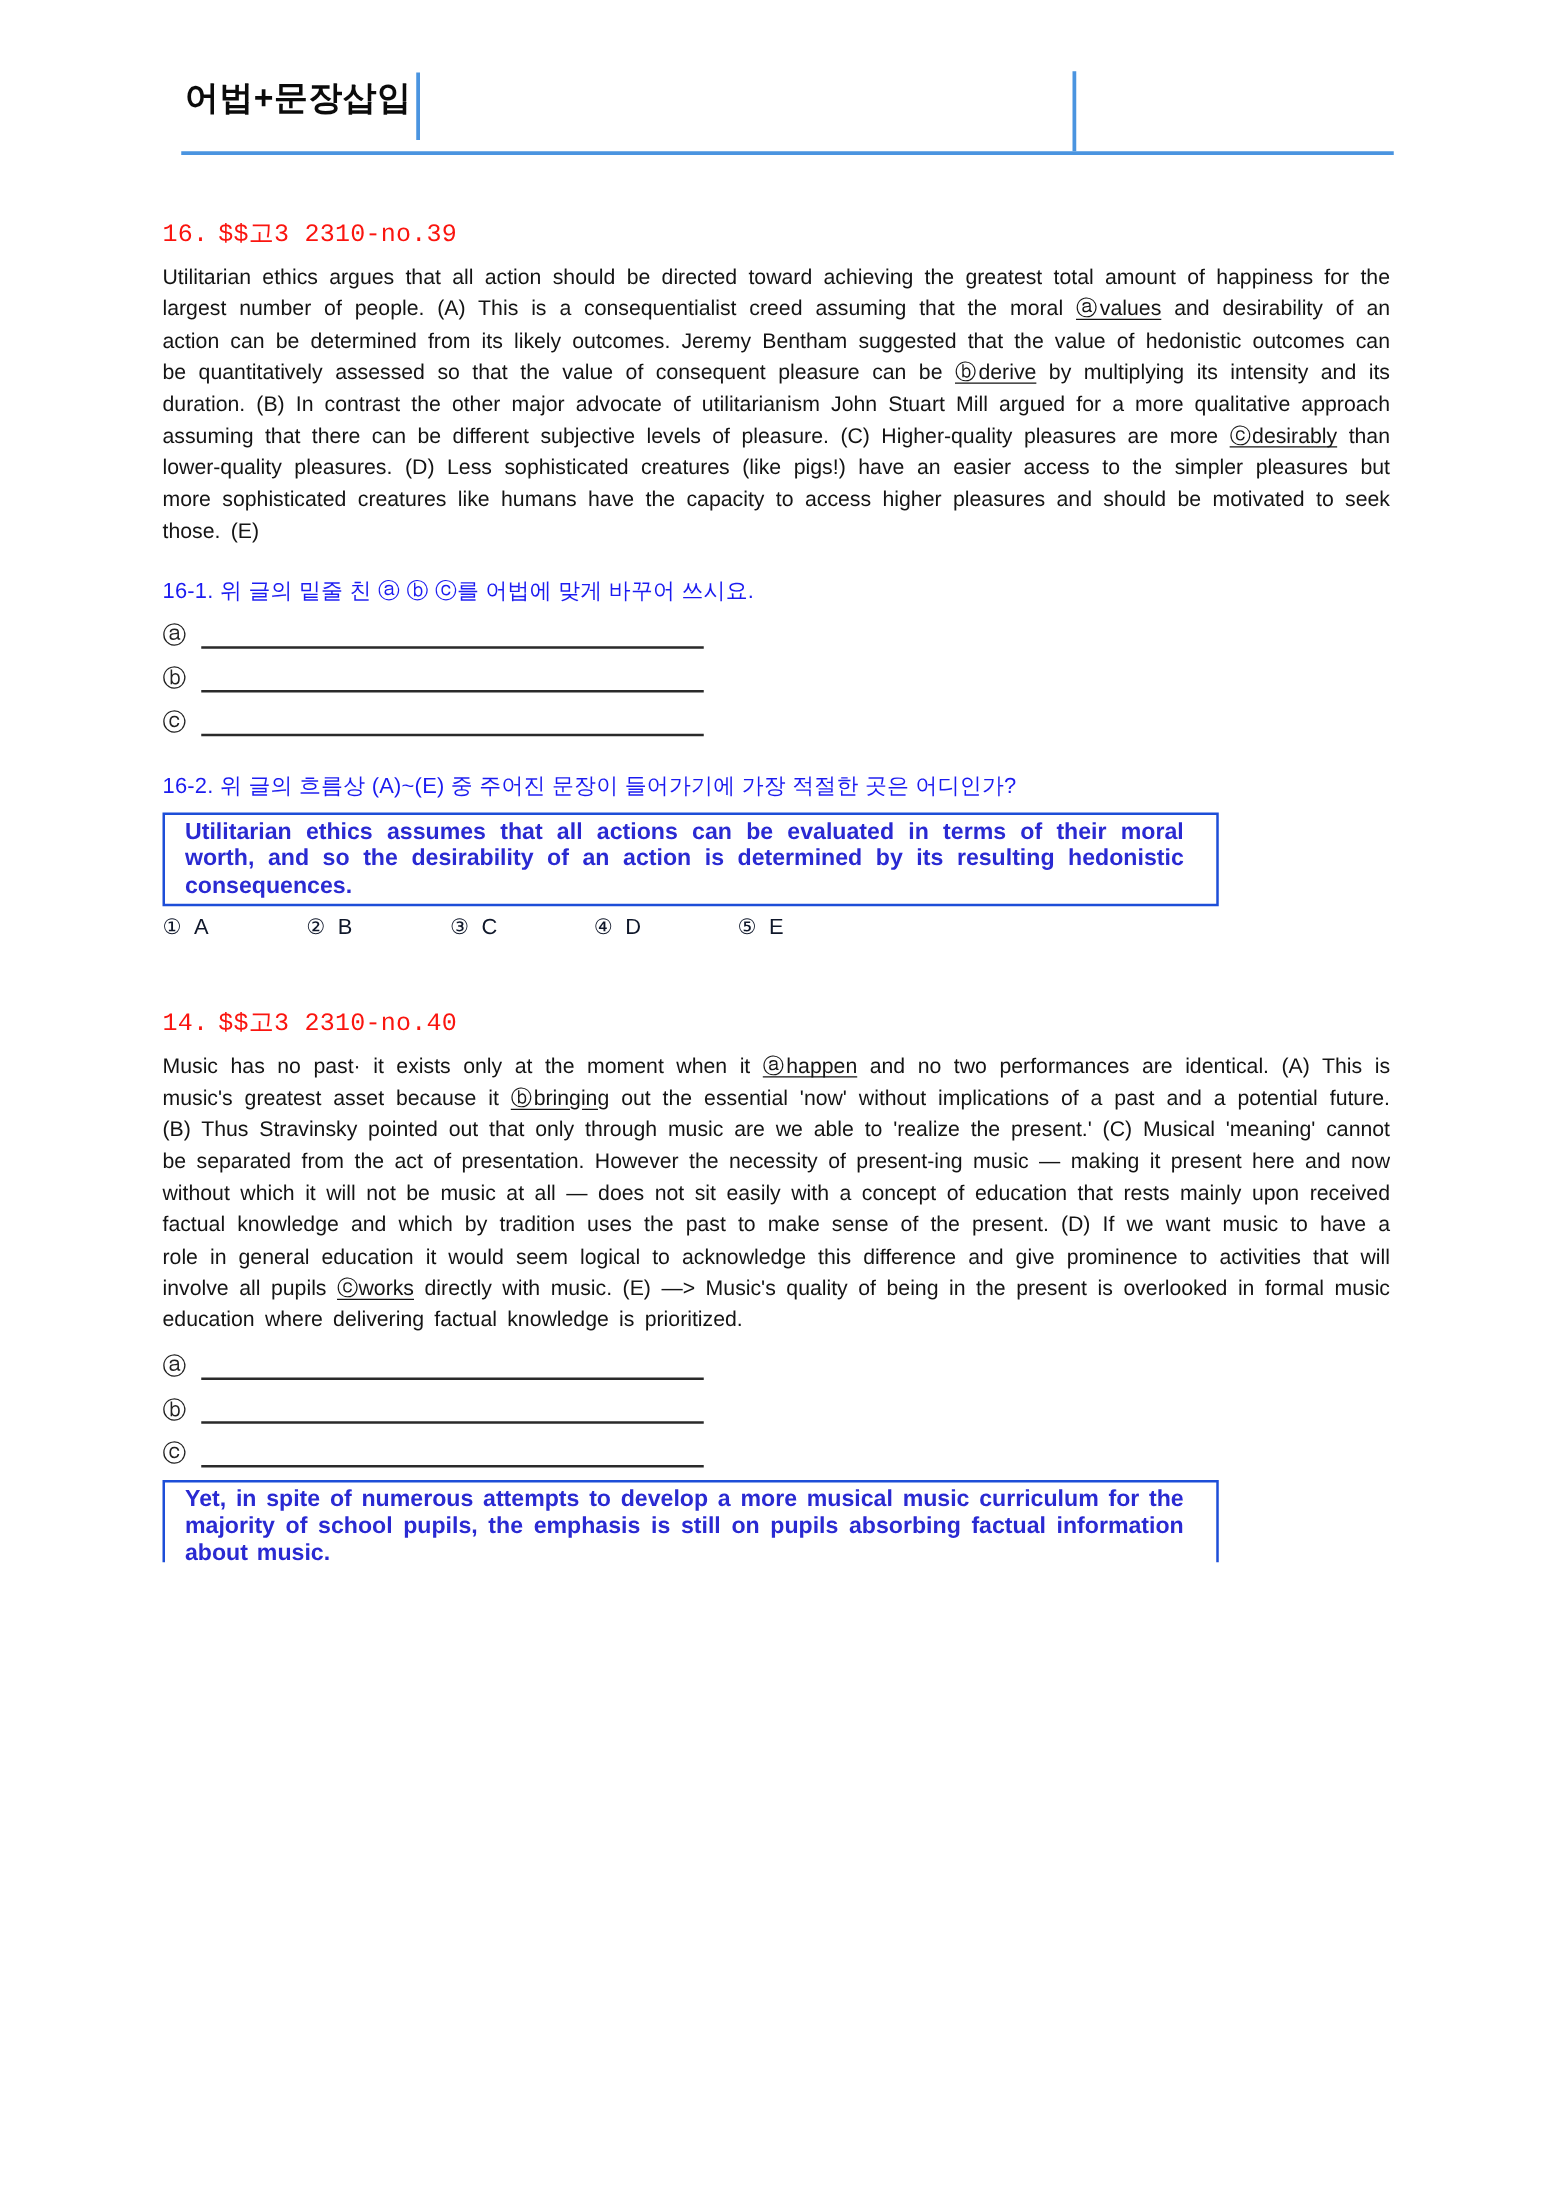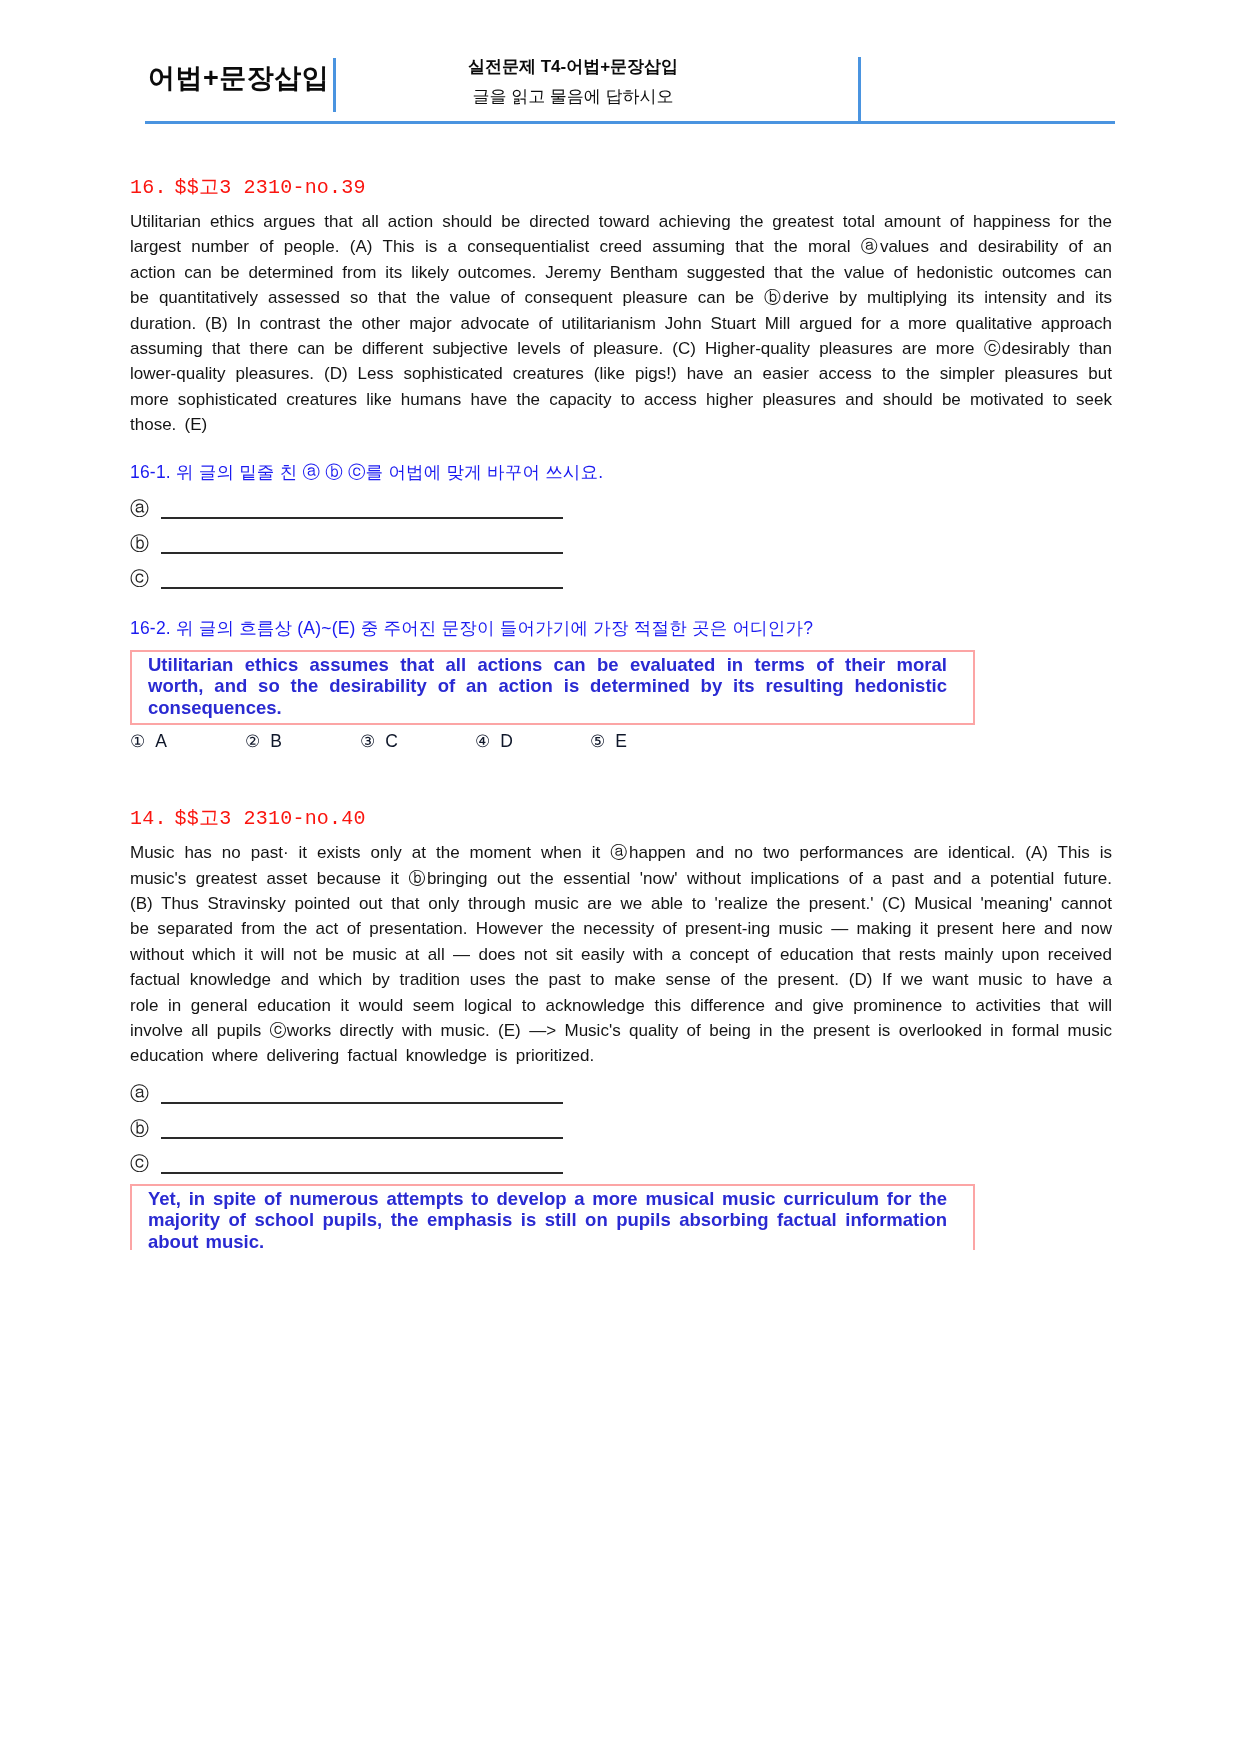--- a/index.html
+++ b/index.html
@@ -43,39 +43,39 @@
 
   .q-title { font-size: 20px; font-weight: 500; color: var(--red); letter-spacing: 0.2px; font-family: Liberation Mono, monospace; }
   .q-title .sp { display: inline-block; width: 8px; }
 
   .passage {
     margin-top: 9px;
     font-size: 17px; line-height: 25.4px;
     text-align: justify; word-spacing: 3.5px;
     color: #141414;
   }
-  .passage .u { text-underline-offset: 3px; }
+  .passage .u { text-decoration: underline; text-underline-offset: 3px; }
 
   .subq {
     font-size: 17.5px; color: var(--qblue); letter-spacing: 0.2px;
   }
   .subq-1 { margin-top: 22px; }
   .subq-2 { margin-top: 27px; }
 
   .blank-row { margin-top: 9px; height: 26px; display: flex; align-items: flex-end; }
   .blank-row .circ { font-size: 19px; color: #222; margin-right: 12px; line-height: 20px; }
   .blank-row .line {
     display: inline-block; width: 402px; height: 15px;
     border-bottom: 2px solid #2a2a2a;
   }
 
   .ins-box {
     margin-top: 10px;
     width: 845px;
-    border: 2px solid #fca5a5;
+    border: 2px solid #1d4ed8;
     background: #ffffff;
     padding: 2px 26px 5px 16px;
     font-size: 18.5px; font-weight: 700; line-height: 21.5px;
     color: var(--boxblue);
     text-align: justify; word-spacing: 2px;
   }
 
   .options { margin-top: 3px; display: flex; height: 27px; align-items: center; }
   .options .opt { width: 115px; font-size: 17.5px; color: #0f172a; }
   .options .num { margin-right: 10px; font-size: 17px; }
@@ -104,24 +104,20 @@
     font-size: 16px; color: #222;
   }
 </style>
 </head>
 <body>
 
 <div class="page" style="--accent: #4a94e0; --qblue: #1b1bf0; --boxblue: #2a2ad2; --red: #fa150f; --pgblue: #29abe2;">
 
   <div class="h-left">어법+문장삽입</div>
   <div class="h-bar-left"></div>
-  <div class="h-center">
-    <div class="h-c1">실전문제 T4-어법+문장삽입</div>
-    <div class="h-c2">글을 읽고 물음에 답하시오</div>
-  </div>
   <div class="h-bar-right"></div>
   <div class="h-rule"></div>
 
   <main>
 
     <section>
       <h2 class="q-title"><span>16.</span><span class="sp"></span><span>$$고3 2310-no.39</span></h2>
 
       <p class="passage"><span>Utilitarian ethics argues that all action should be directed toward achieving the greatest total amount of happiness for the largest number of people. (A) This is a consequentialist creed assuming that the moral </span><span class="u">ⓐvalues</span><span> and desirability of an action can be determined from its likely outcomes. Jeremy Bentham suggested that the value of hedonistic outcomes can be quantitatively assessed so that the value of consequent pleasure can be </span><span class="u">ⓑderive</span><span> by multiplying its intensity and its duration. (B) In contrast the other major advocate of utilitarianism John Stuart Mill argued for a more qualitative approach assuming that there can be different subjective levels of pleasure. (C) Higher-quality pleasures are more </span><span class="u">ⓒdesirably</span><span> than lower-quality pleasures. (D) Less sophisticated creatures (like pigs!) have an easier access to the simpler pleasures but more sophisticated creatures like humans have the capacity to access higher pleasures and should be motivated to seek those. (E)</span></p>
 

